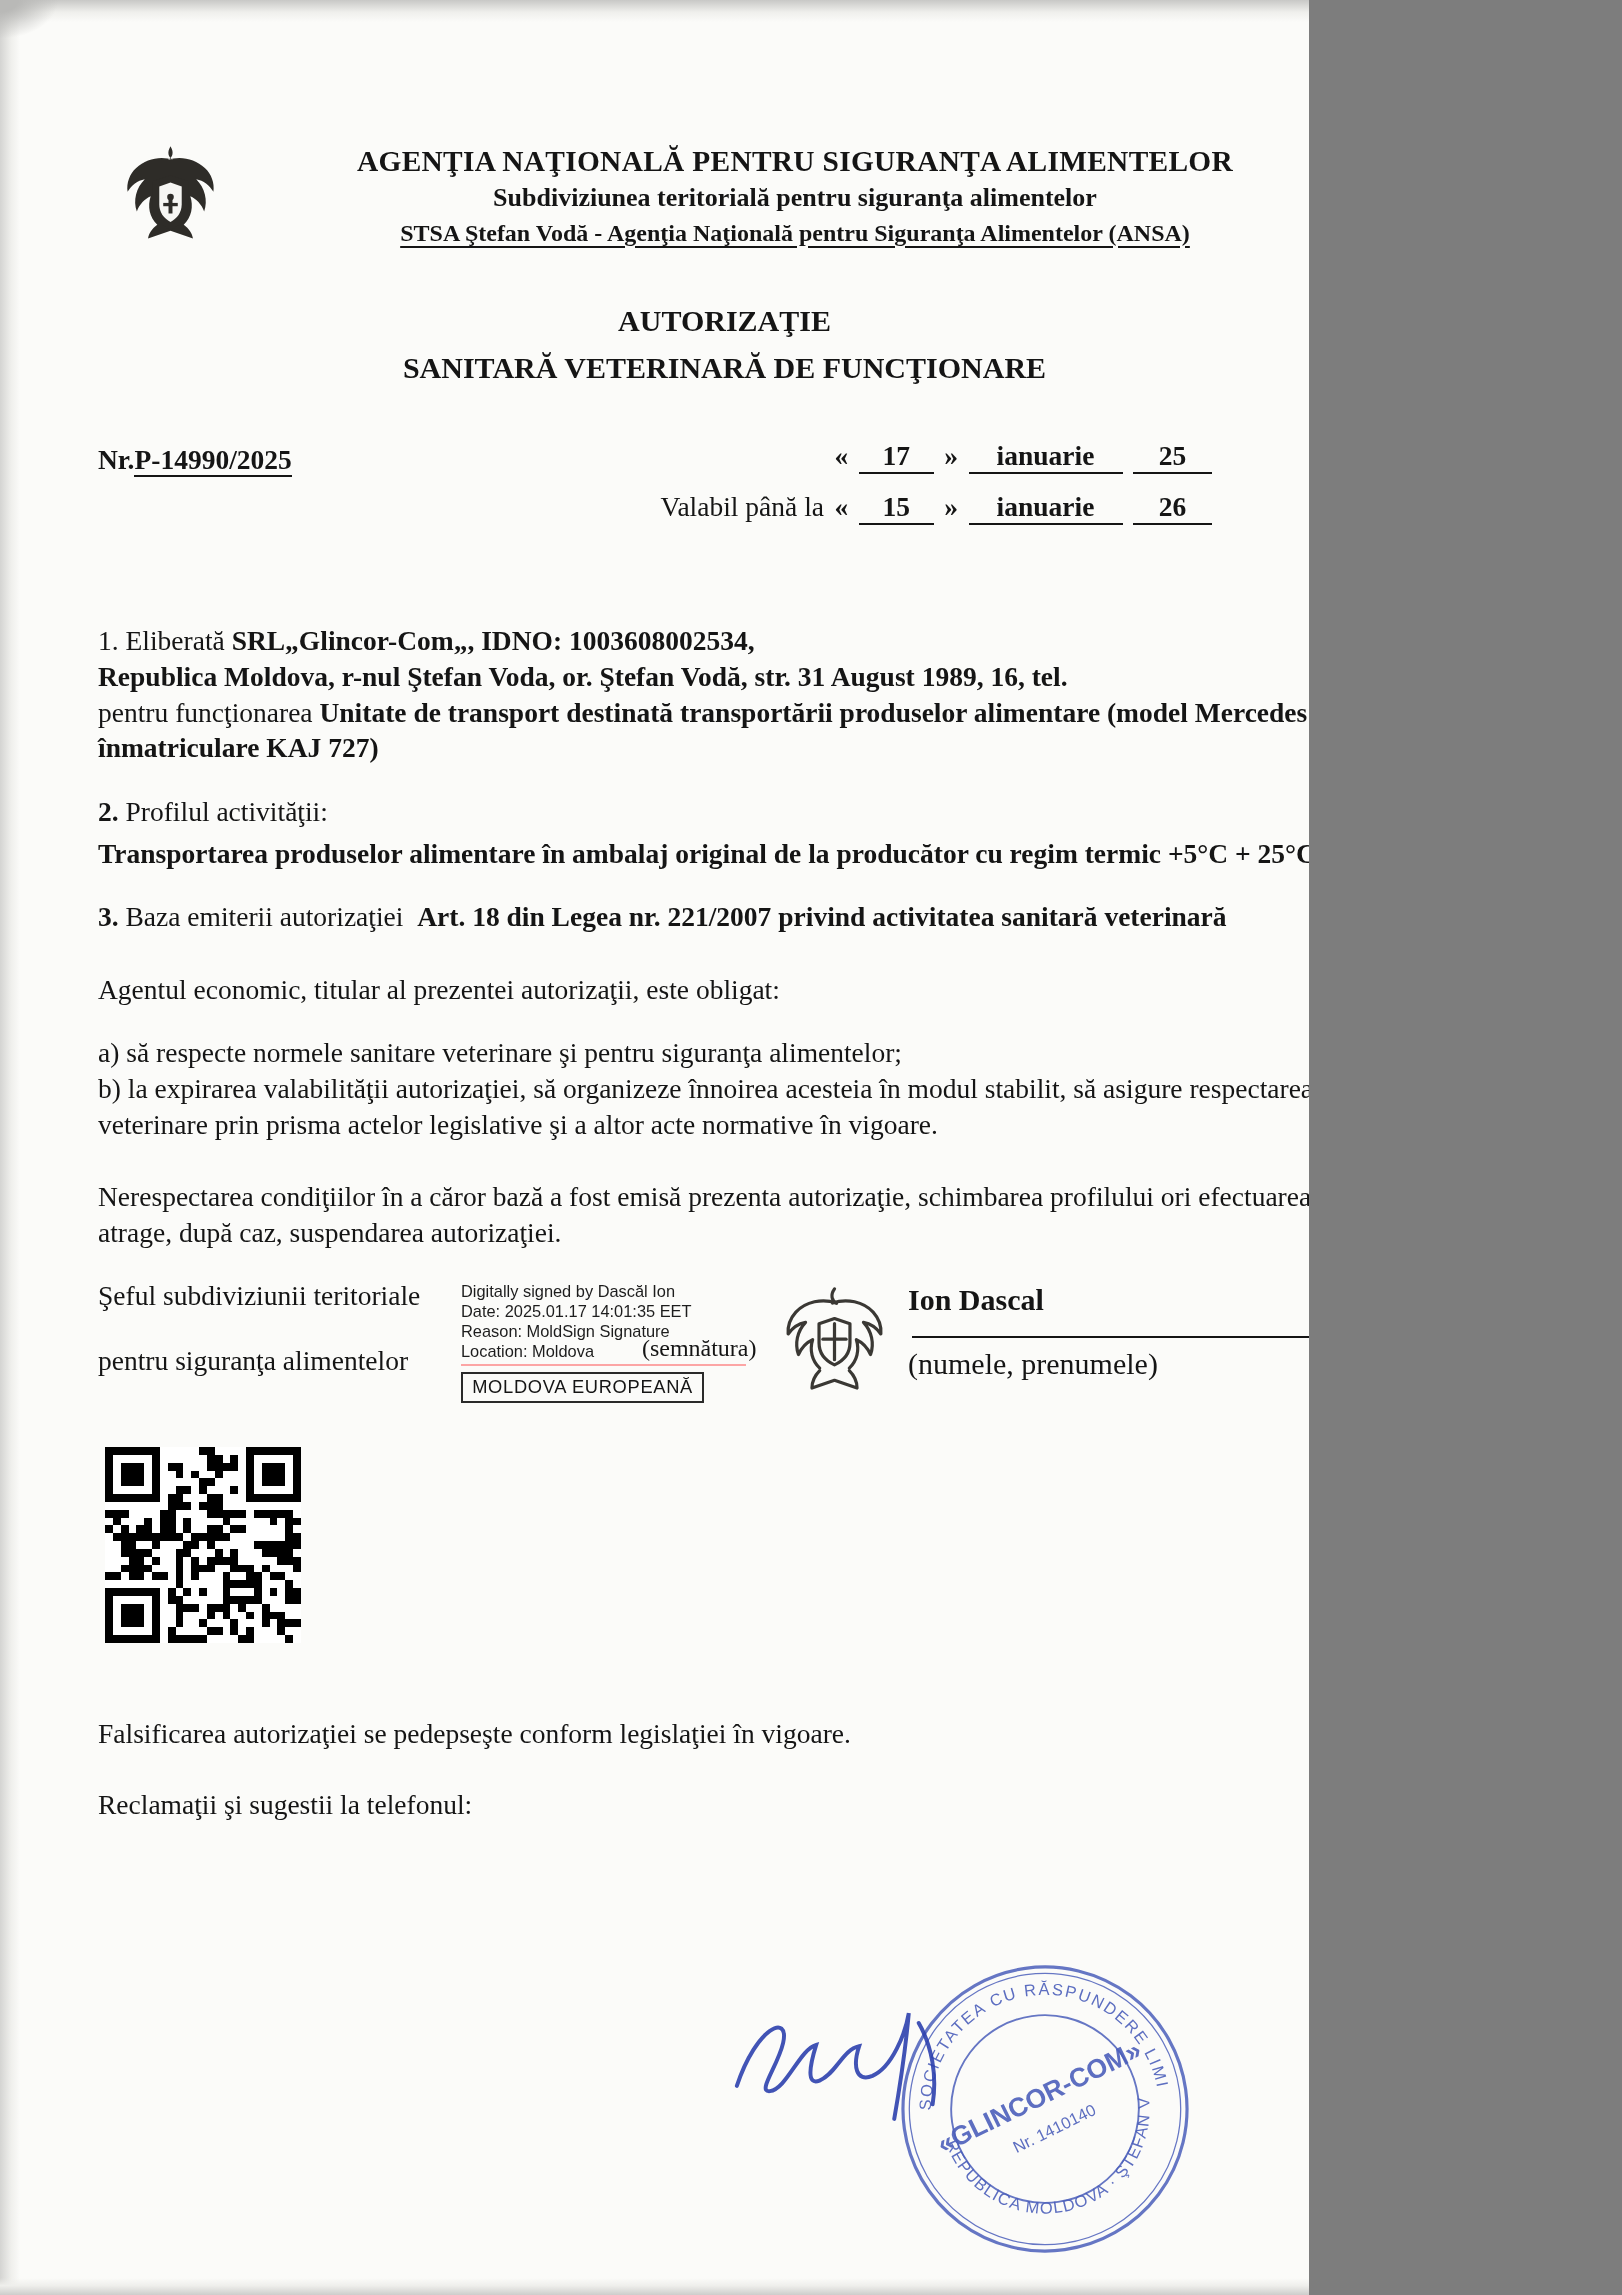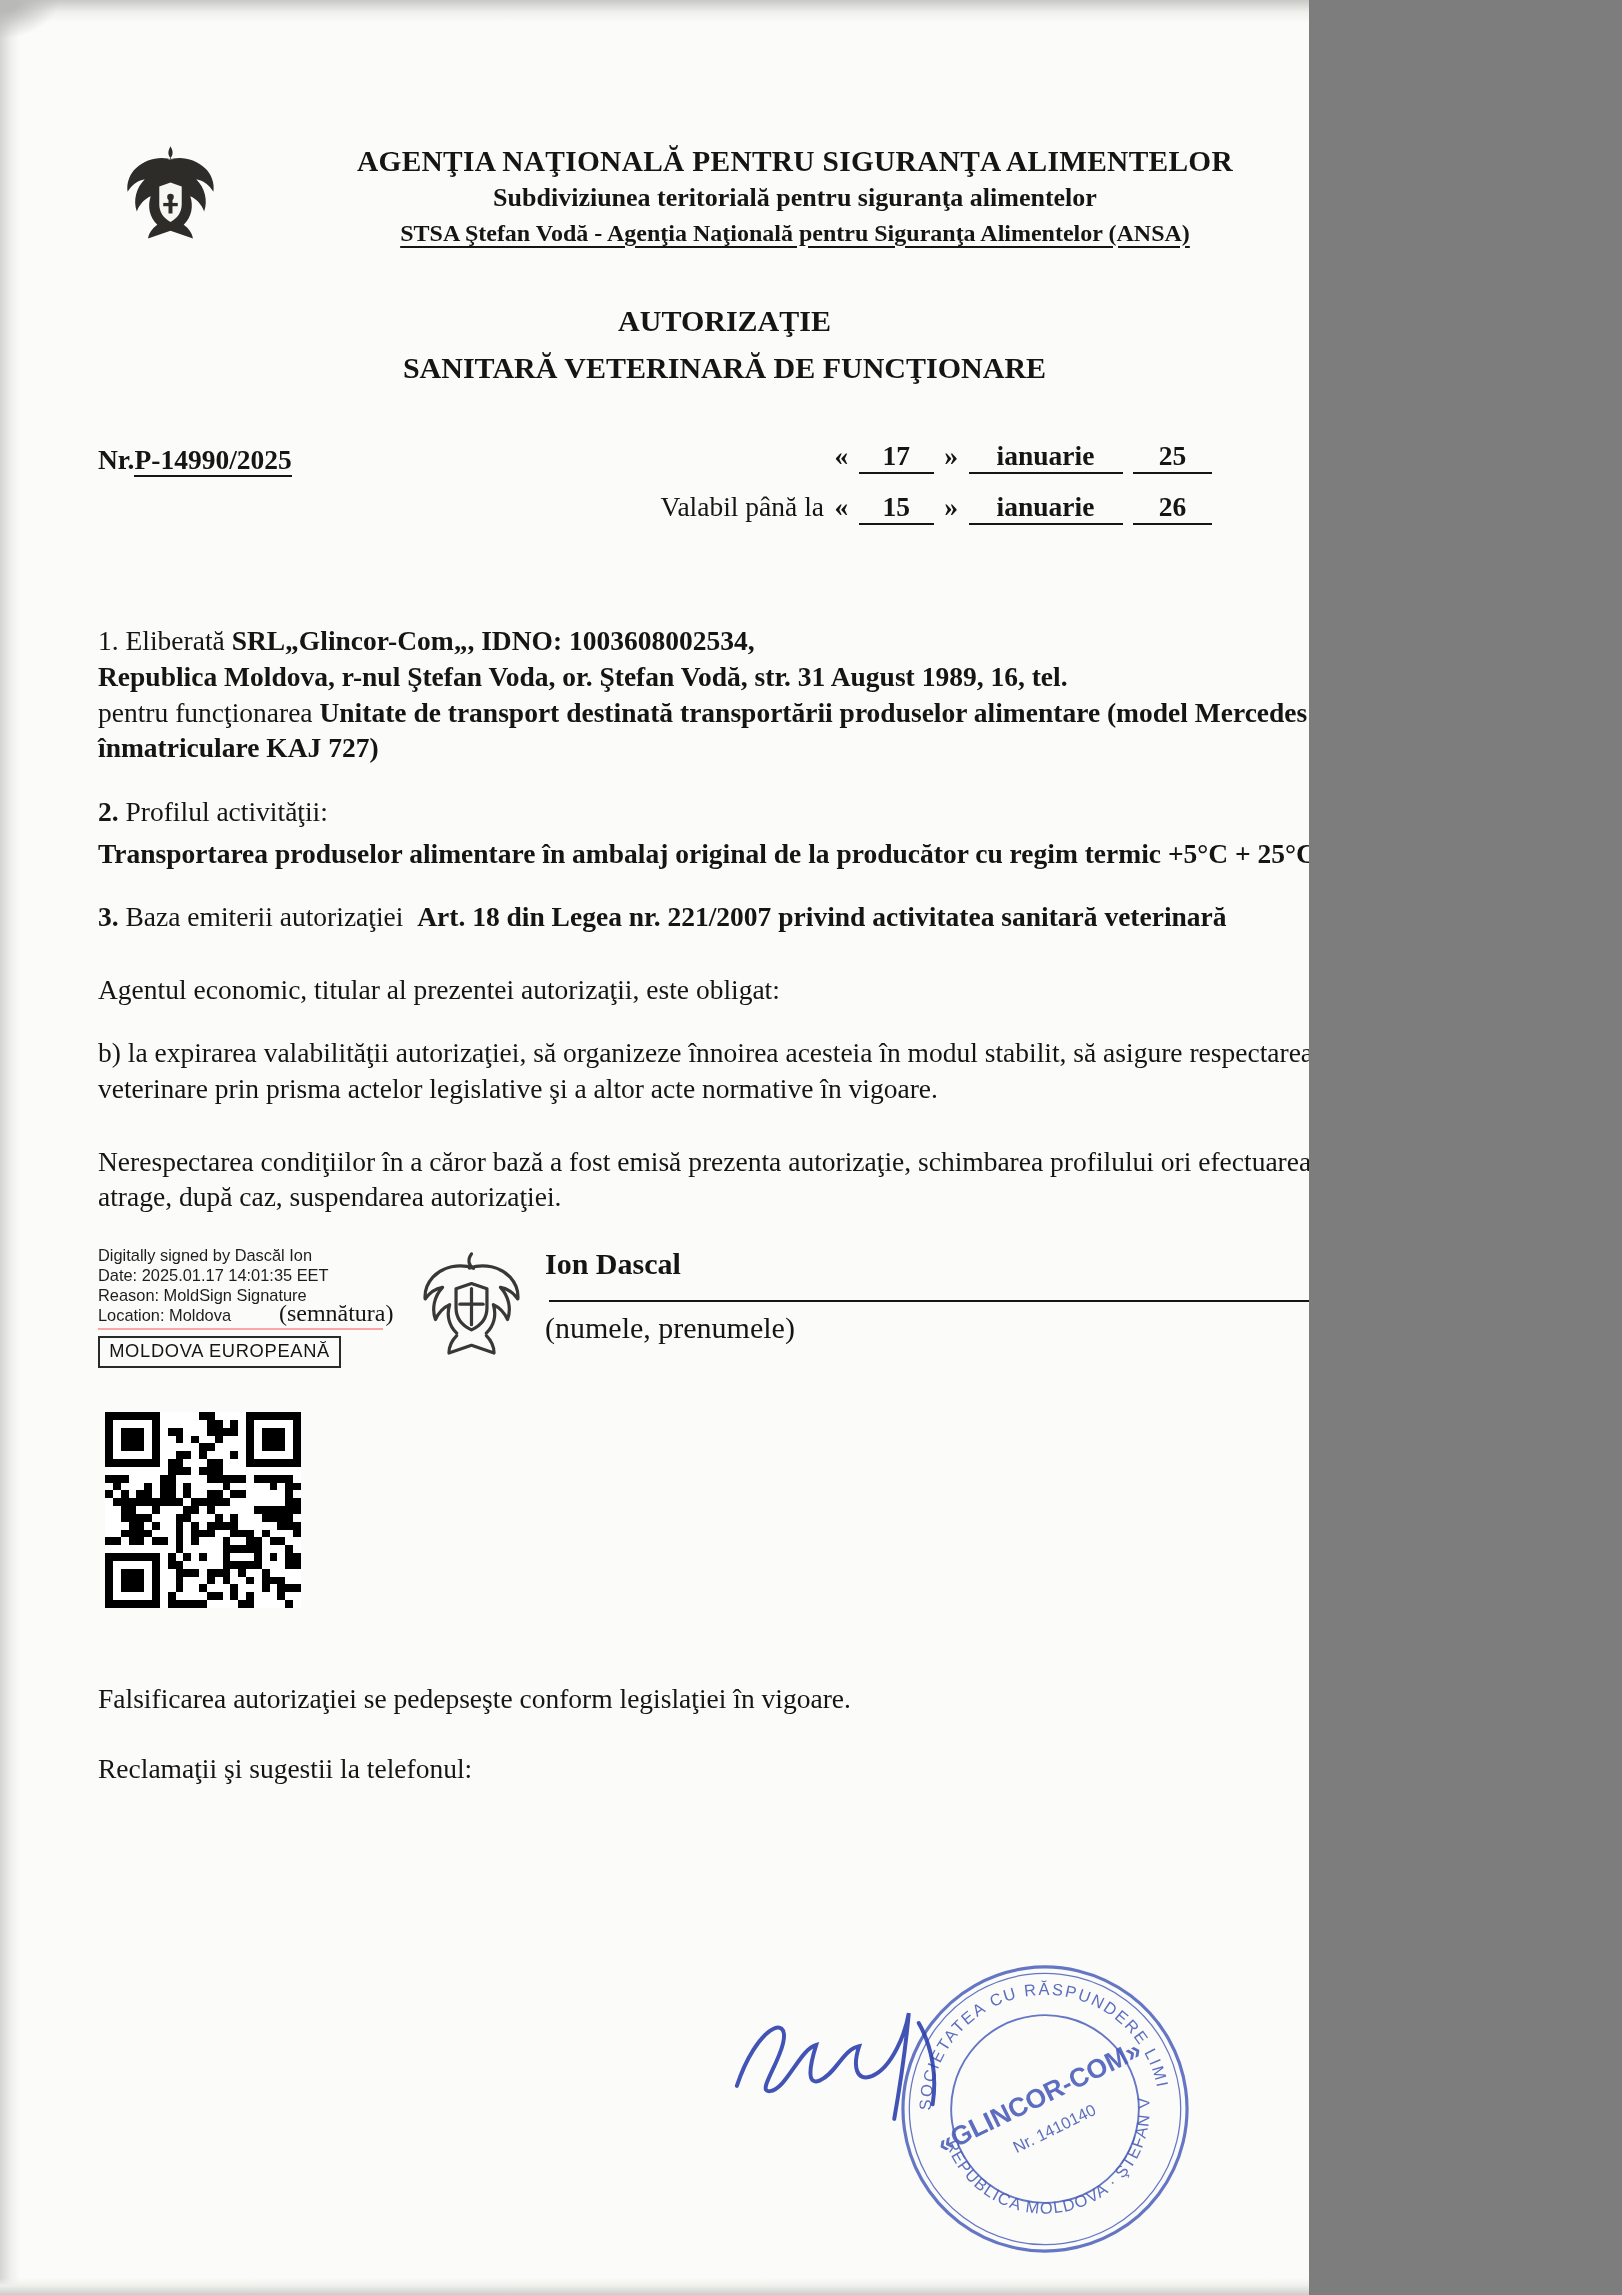--- a/index.html
+++ b/index.html
@@ -171,25 +171,30 @@
     <p class="para b">Transportarea produselor alimentare în ambalaj original de la producător cu regim termic +5°C + 25°C</p>
 
     <p class="para">
       <span class="b">3.</span>
       <span>Baza emiterii autorizaţiei</span>&nbsp;
       <span class="b">Art. 18 din Legea nr. 221/2007 privind activitatea sanitară veterinară</span>
     </p>
 
     <p class="para gap-lg">Agentul economic, titular al prezentei autorizaţii, este obligat:</p>
 
+    <p>a) să respecte normele sanitare veterinare şi pentru siguranţa alimentelor;</p>
     <p class="para">b) la expirarea valabilităţii autorizaţiei, să organizeze înnoirea acesteia în modul stabilit, să asigure respectarea cerinţelor sanitare veterinare prin prisma actelor legislative şi a altor acte normative în vigoare.</p>
 
     <p class="para gap-lg">Nerespectarea condiţiilor în a căror bază a fost emisă prezenta autorizaţie, schimbarea profilului ori efectuarea altor activităţi atrage, după caz, suspendarea autorizaţiei.</p>
 
     <div class="sig-row">
+      <div class="sig-role">
+        <div>Şeful subdiviziunii teritoriale</div>
+        <div class="r2">pentru siguranţa alimentelor</div>
+      </div>
 
       <div class="sig-dig">
         <div class="digsig">
           <div>Digitally signed by Dascăl Ion</div>
           <div>Date: 2025.01.17 14:01:35 EET</div>
           <div>Reason: MoldSign Signature</div>
           <div>Location: Moldova</div>
         </div>
         <div class="sig-line">
           <span class="semnatura">(semnătura)</span>

